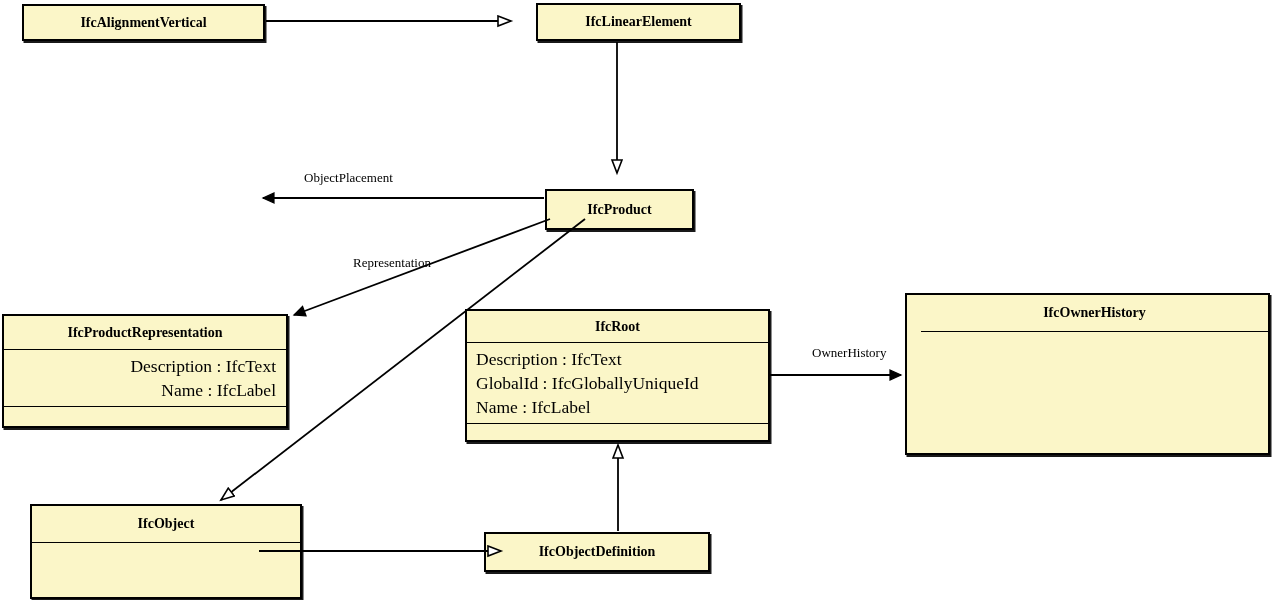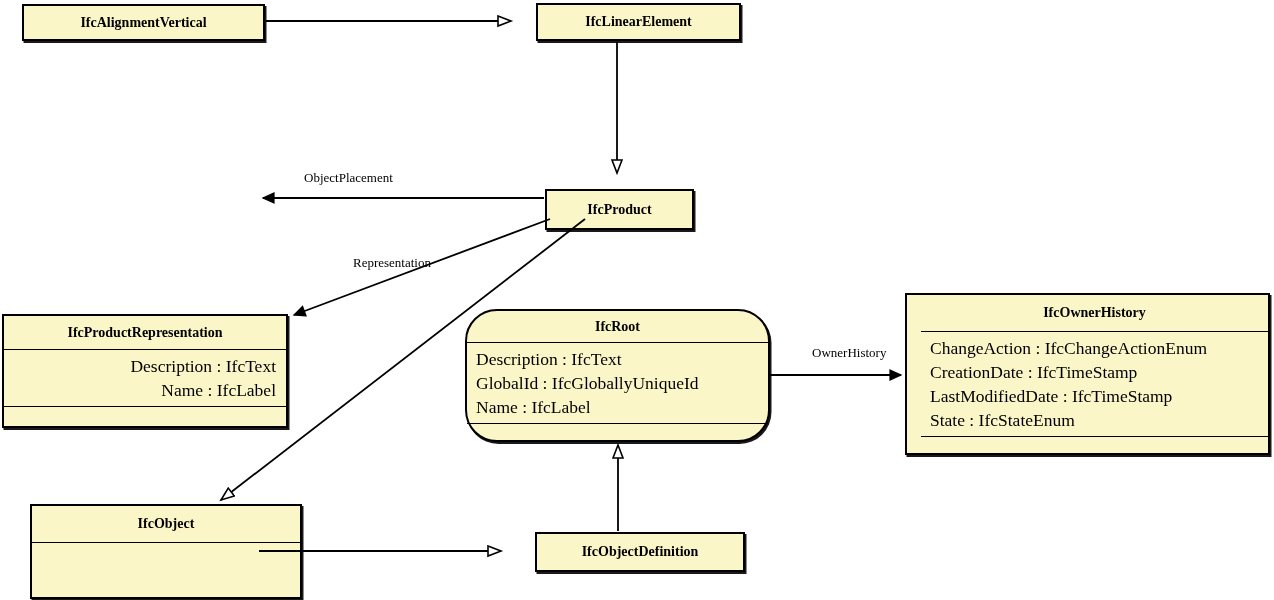--- a/index.html
+++ b/index.html
@@ -107,43 +107,37 @@
 
   <div class="uml-class" style="left:2px; top:314px; width:286px; height:114px;text-align:right;">
     <div class="uml-title compartment" style="height:33px;">IfcProductRepresentation</div>
     <div class="uml-attrs">
       <div>Description : IfcText</div>
       <div>Name : IfcLabel</div>
     </div>
     <div class="uml-empty" style="height:20px;"></div>
   </div>
 
-  <div class="uml-class" style="left:465px; top:309px; width:305px; height:133px;border-radius:32px;">
+  <div class="uml-class" style="left:465px; top:309px; width:305px; height:133px;">
     <div class="uml-title compartment" style="height:31px;">IfcRoot</div>
     <div class="uml-attrs">
       <div>Description : IfcText</div>
       <div>GlobalId : IfcGloballyUniqueId</div>
       <div>Name : IfcLabel</div>
     </div>
     <div class="uml-empty" style="height:17px;"></div>
   </div>
 
   <div class="uml-class" style="left:905px; top:293px; width:365px; height:162px;padding-left:14px;">
     <div class="uml-title compartment" style="height:36px;">IfcOwnerHistory</div>
-    <div class="uml-attrs">
-      <div>ChangeAction : IfcChangeActionEnum</div>
-      <div>CreationDate : IfcTimeStamp</div>
-      <div>LastModifiedDate : IfcTimeStamp</div>
-      <div>State : IfcStateEnum</div>
-    </div>
     <div class="uml-empty" style="height:16px;"></div>
   </div>
 
   <div class="uml-class" style="left:30px; top:504px; width:272px; height:95px;">
     <div class="uml-title compartment" style="height:36px;">IfcObject</div>
     <div class="uml-empty" style="height:18px;"></div>
   </div>
 
-  <div class="uml-class" style="left:535px; top:532px; width:210px; height:40px;">
+  <div class="uml-class" style="left:484px; top:532px; width:226px; height:40px;">
     <div class="uml-title">IfcObjectDefinition</div>
   </div>
 
 </div>
 
 </body></html>

